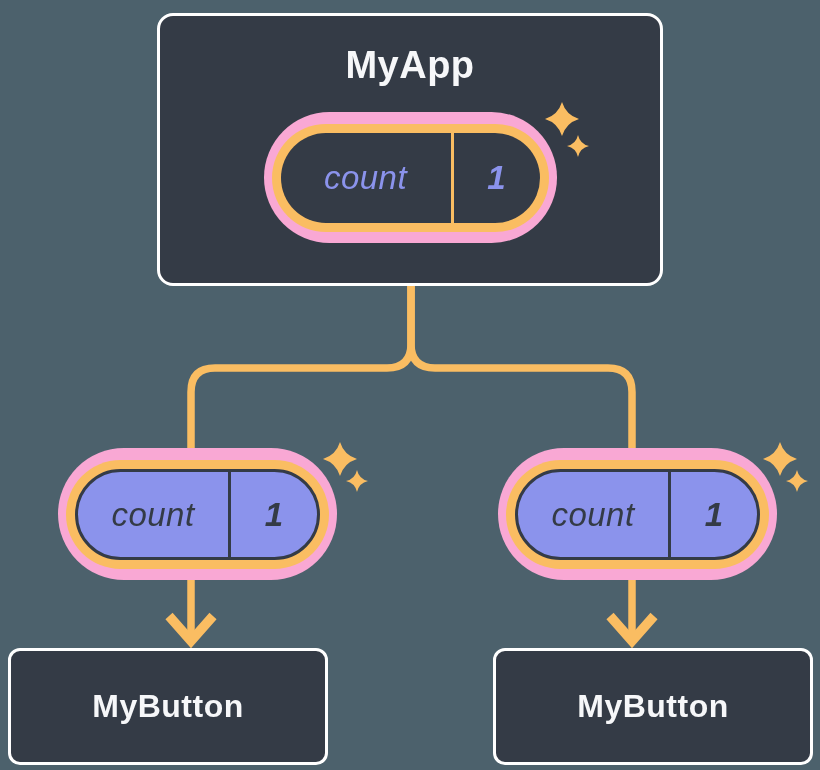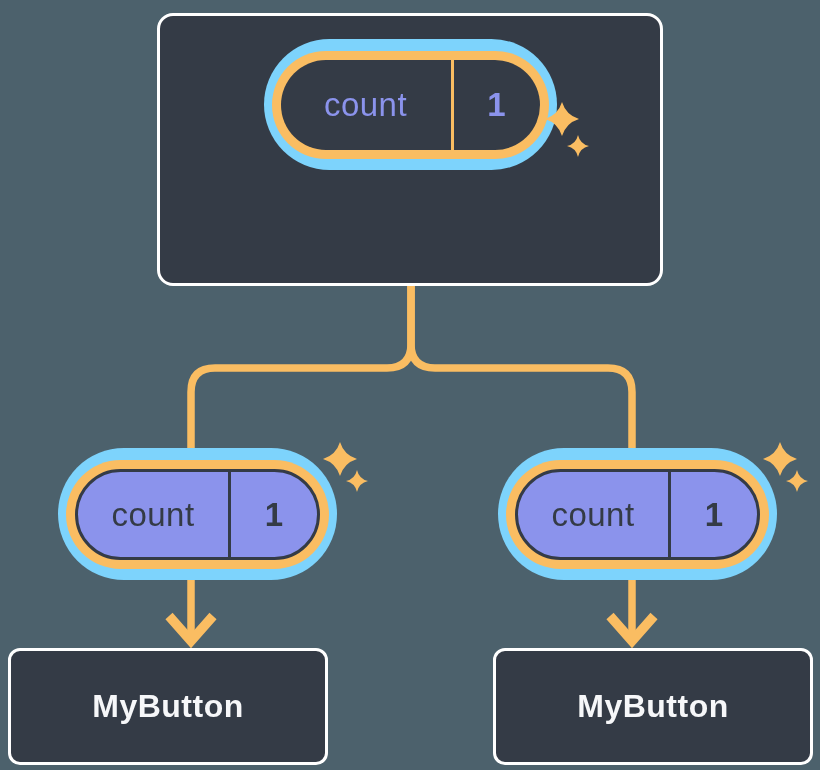--- a/index.html
+++ b/index.html
@@ -25,22 +25,23 @@
   }
   .card.child{
     width:320px;height:117px;border-radius:12px;
     font-size:32px;font-weight:600;letter-spacing:0.5px;
   }
   .card.child-left{left:8px;top:648px;}
   .card.child-right{left:493px;top:648px;}
 
   .pill{
     box-sizing:border-box;border-radius:999px;
-    background:#7dd3fc;            
+    background:#f9a8d4;            
     padding:12px 8px 11px 8px;
+    font-style:italic;
   }
   .pill.in-root{width:293px;height:131px;margin-top:23px;}
   .pill.abs{position:absolute;z-index:2;width:279px;height:132px;}
   .pill.abs-left{left:58px;top:448px;}
   .pill.abs-right{left:498px;top:448px;}
   .pill-mid{
     box-sizing:border-box;height:100%;border-radius:999px;
     background:#FABD62;            
     padding:9px;
   }
@@ -77,20 +78,21 @@
   <svg class="svg-layer" width="820" height="770" viewBox="0 0 820 770">
     <path class="connector" d="M411,284 L411,344 Q411,368 387,368 L215,368 Q191,368 191,392 L191,451"></path>
     <path class="connector" d="M411,284 L411,344 Q411,368 435,368 L608,368 Q632,368 632,392 L632,451"></path>
     <path class="connector" d="M191,578 L191,639"></path>
     <path class="connector" d="M632,578 L632,639"></path>
     <path class="arrowhead" d="M169,616 L191,641 L213,616"></path>
     <path class="arrowhead" d="M610,616 L632,641 L654,616"></path>
   </svg>
 
   <div class="card root">
+    <div class="card-title">MyApp</div>
     <div class="pill in-root">
       <div class="pill-mid">
         <div class="pill-inner dark">
           <span class="seg-label">count</span>
           <span class="seg-value">1</span>
         </div>
       </div>
     </div>
   </div>
 

